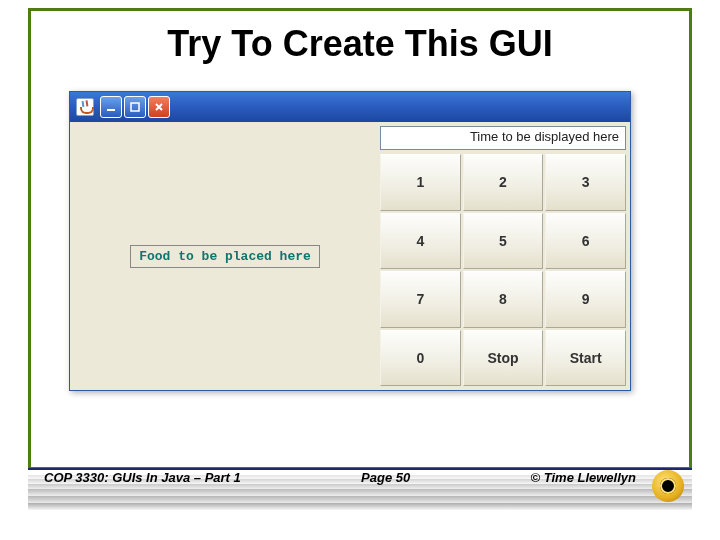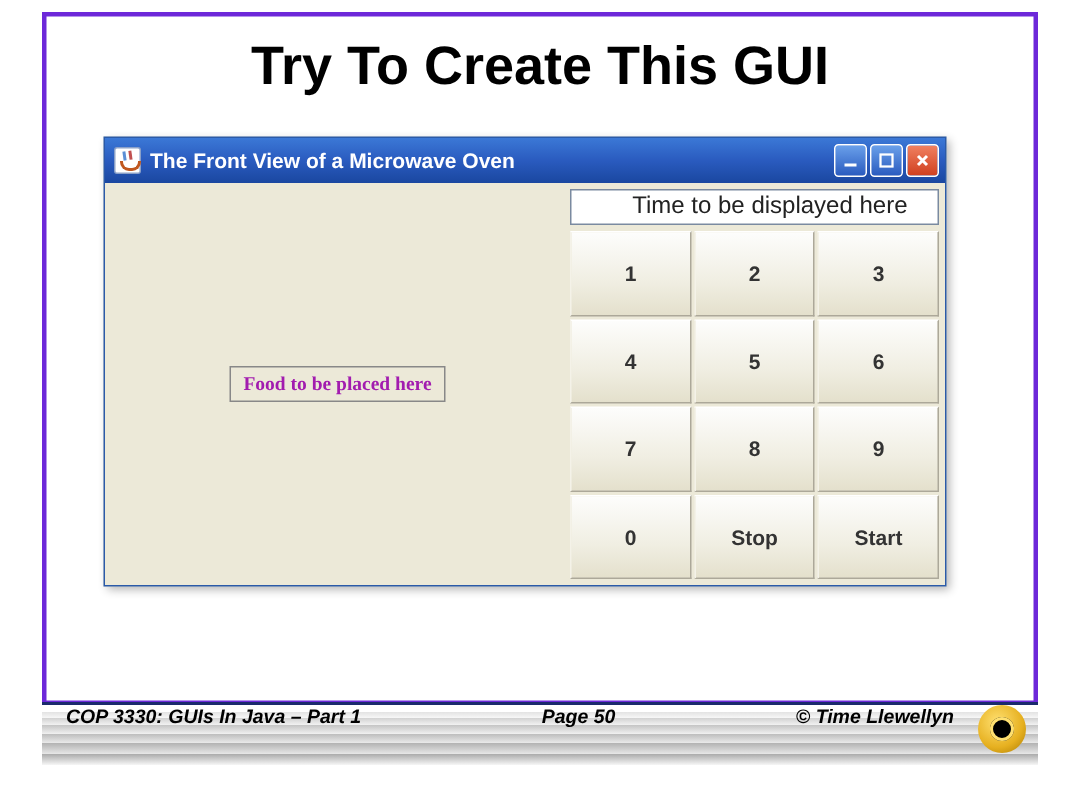--- a/index.html
+++ b/index.html
@@ -9,21 +9,21 @@
     font-family: Arial, sans-serif;
     background: #fff;
     position: relative;
   }
   .slide {
     position: absolute;
     left: 28px;
     top: 8px;
     right: 28px;
     bottom: 70px;
-    border: 3px solid #6d28d9;
+    border: 3px solid #4d7c0f;
     background: #fff;
   }
   .slide-title {
     text-align: center;
     font-size: 36px;
     padding: 12px 0 8px 0;
     color: #000;
   }
   .window {
     position: absolute;
@@ -101,38 +101,38 @@
     flex: 1;
     display: flex;
     align-items: center;
     justify-content: center;
     background: #ece9d8;
   }
   .food-label {
     border: 1px solid #888;
     background: #ece9d8;
     padding: 3px 8px;
-    font-family: Liberation Serif, serif;
+    font-family: Liberation Mono, monospace;
     font-size: 13px;
     font-weight: bold;
-    color: #a21caf;
+    color: #0f766e;
   }
   .right-panel {
     width: 250px;
     display: flex;
     flex-direction: column;
   }
   .display-field {
     height: 24px;
     background: #fff;
     border: 1px solid #7a8aa0;
     margin: 2px 2px 4px 2px;
-    padding: 2px 20px;
+    padding: 2px 6px;
     font-family: Tahoma, sans-serif;
-    font-size: 16px;
+    font-size: 13px;
     color: #222;
     text-align: right;
   }
   .keypad {
     flex: 1;
     display: grid;
     grid-template-columns: repeat(3, 1fr);
     grid-template-rows: repeat(4, 1fr);
     gap: 2px;
     padding: 0 2px 2px 2px;
@@ -198,21 +198,20 @@
 </style>
 </head>
 <body>
 
 <div class="slide">
   <h1 class="slide-title">Try To Create This GUI</h1>
 
   <div class="window">
     <div class="titlebar">
       <span class="app-icon"></span>
-      <span class="title-text">The Front View of a Microwave Oven</span>
       <div class="win-buttons">
         <div class="win-btn win-min">
           <svg width="10" height="10" viewBox="0 0 10 10">
               <rect x="1" y="7" width="8" height="2" fill="#fff"></rect>
             </svg>
         </div>
         <div class="win-btn win-max">
           <svg width="10" height="10" viewBox="0 0 10 10">
               <rect x="1" y="1" width="8" height="8" fill="none" stroke="#fff" stroke-width="1.5"></rect>
             </svg>

